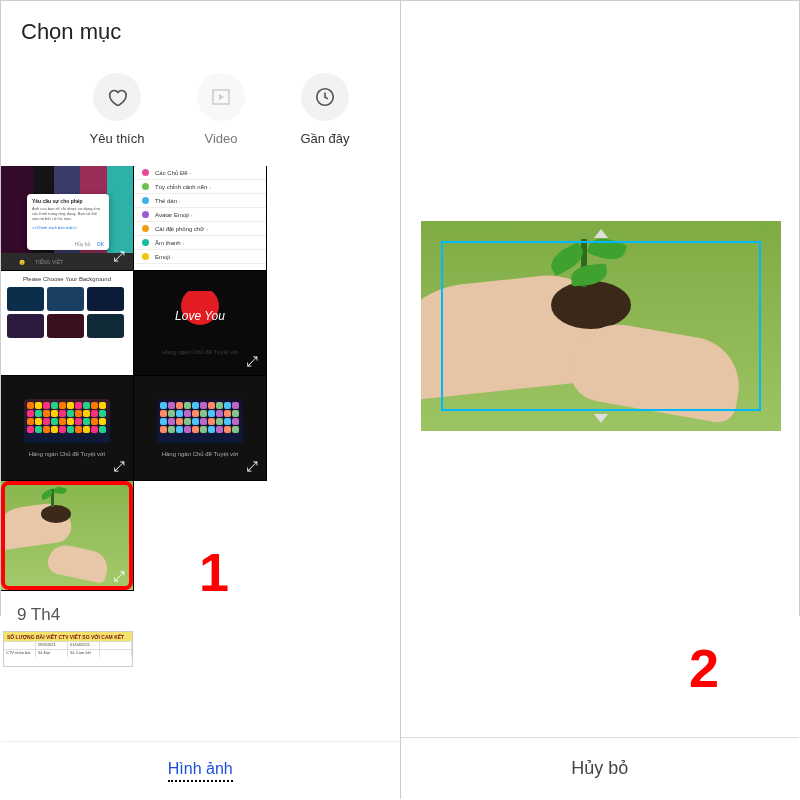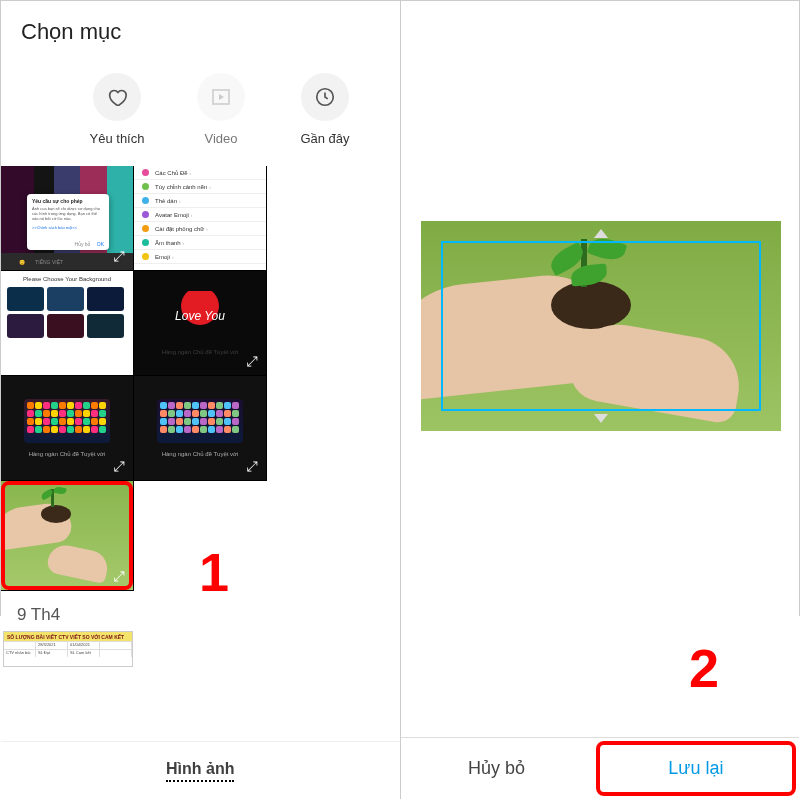--- a/index.html
+++ b/index.html
@@ -72,21 +72,21 @@
   .step2 { right: 80px; bottom: 100px; }
 
   .date-label { font-size: 17px; color: #555; padding: 14px 16px 6px; }
   .sheet { width: 130px; height: 36px; margin-left:2px; background:#fff; border:1px solid #ccc; }
   .sheet .h { height:9px; background:#f4e36b; font-size:5px; color:#7a1414; font-weight:bold; display:flex; align-items:center; padding-left:3px;}
   .sheet .r { height:8px; border-top:1px solid #ddd; display:flex;}
   .sheet .r span{ flex:1; border-right:1px solid #ddd; font-size:4px; color:#444; padding-left:2px;}
 
   .bottom-tabs { position:absolute; bottom:0; left:0; right:0; height:58px; display:flex; border-top:1px solid #eee; }
   .tab { flex:1; display:flex; align-items:center; justify-content:center; font-size:16px; color:#888; }
-  .tab.active { color:#404040; font-weight:700; }
+  .tab.active { color:#1d4ed8; font-weight:400; }
   .tab.active .u { border-bottom:2px dotted #000; padding-bottom:2px; }
 
   
   .crop-area { position:absolute; top:220px; left:20px; width:360px; height:210px; }
   .crop-area .img { position:absolute; inset:0; background:linear-gradient(#7fab44,#9dc463); overflow:hidden;}
   .crop-area .frame { position:absolute; top:20px; left:20px; right:20px; bottom:20px; border:2px solid #00b8ff; }
   .crop-area .tri { position:absolute; width:0; height:0; border-left:7px solid transparent; border-right:7px solid transparent; }
   .crop-area .tri.top { top:8px; left:50%; margin-left:-7px; border-bottom:9px solid #ddd; }
   .crop-area .tri.bot { bottom:8px; left:50%; margin-left:-7px; border-top:9px solid #ddd; }
   .bighand1 { position:absolute; left:-40px; top:60px; width:230px; height:110px; background:#e6c4a6; border-radius:110px 80px 50px 30px; transform:rotate(-6deg);}
@@ -359,16 +359,15 @@
       </div>
       <div class="tri top"></div>
       <div class="frame"></div>
       <div class="tri bot"></div>
     </div>
 
     <div class="step-num step2">2</div>
 
     <div class="action-bar">
       <div class="act cancel">Hủy bỏ</div>
-      <div class="act save">Lưu lại</div>
     </div>
   </div>
 </div>
 
 </body></html>

